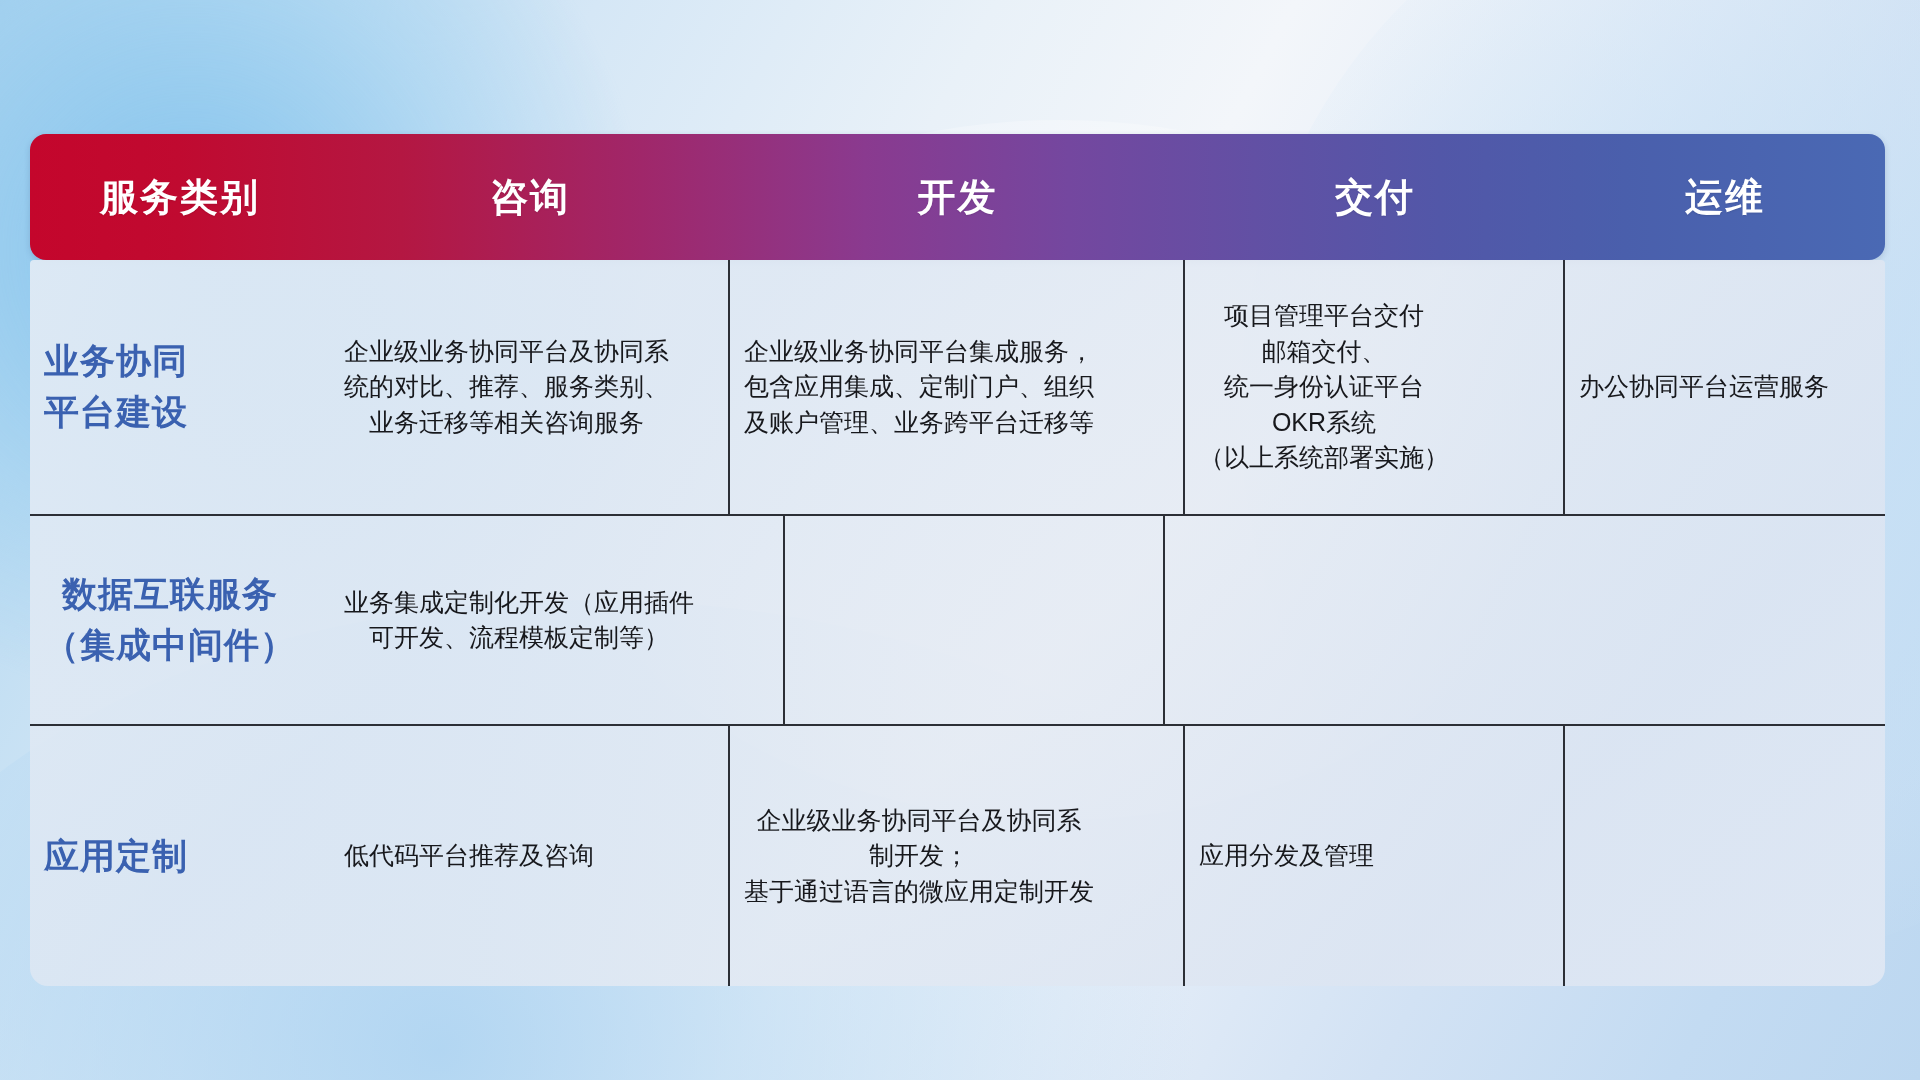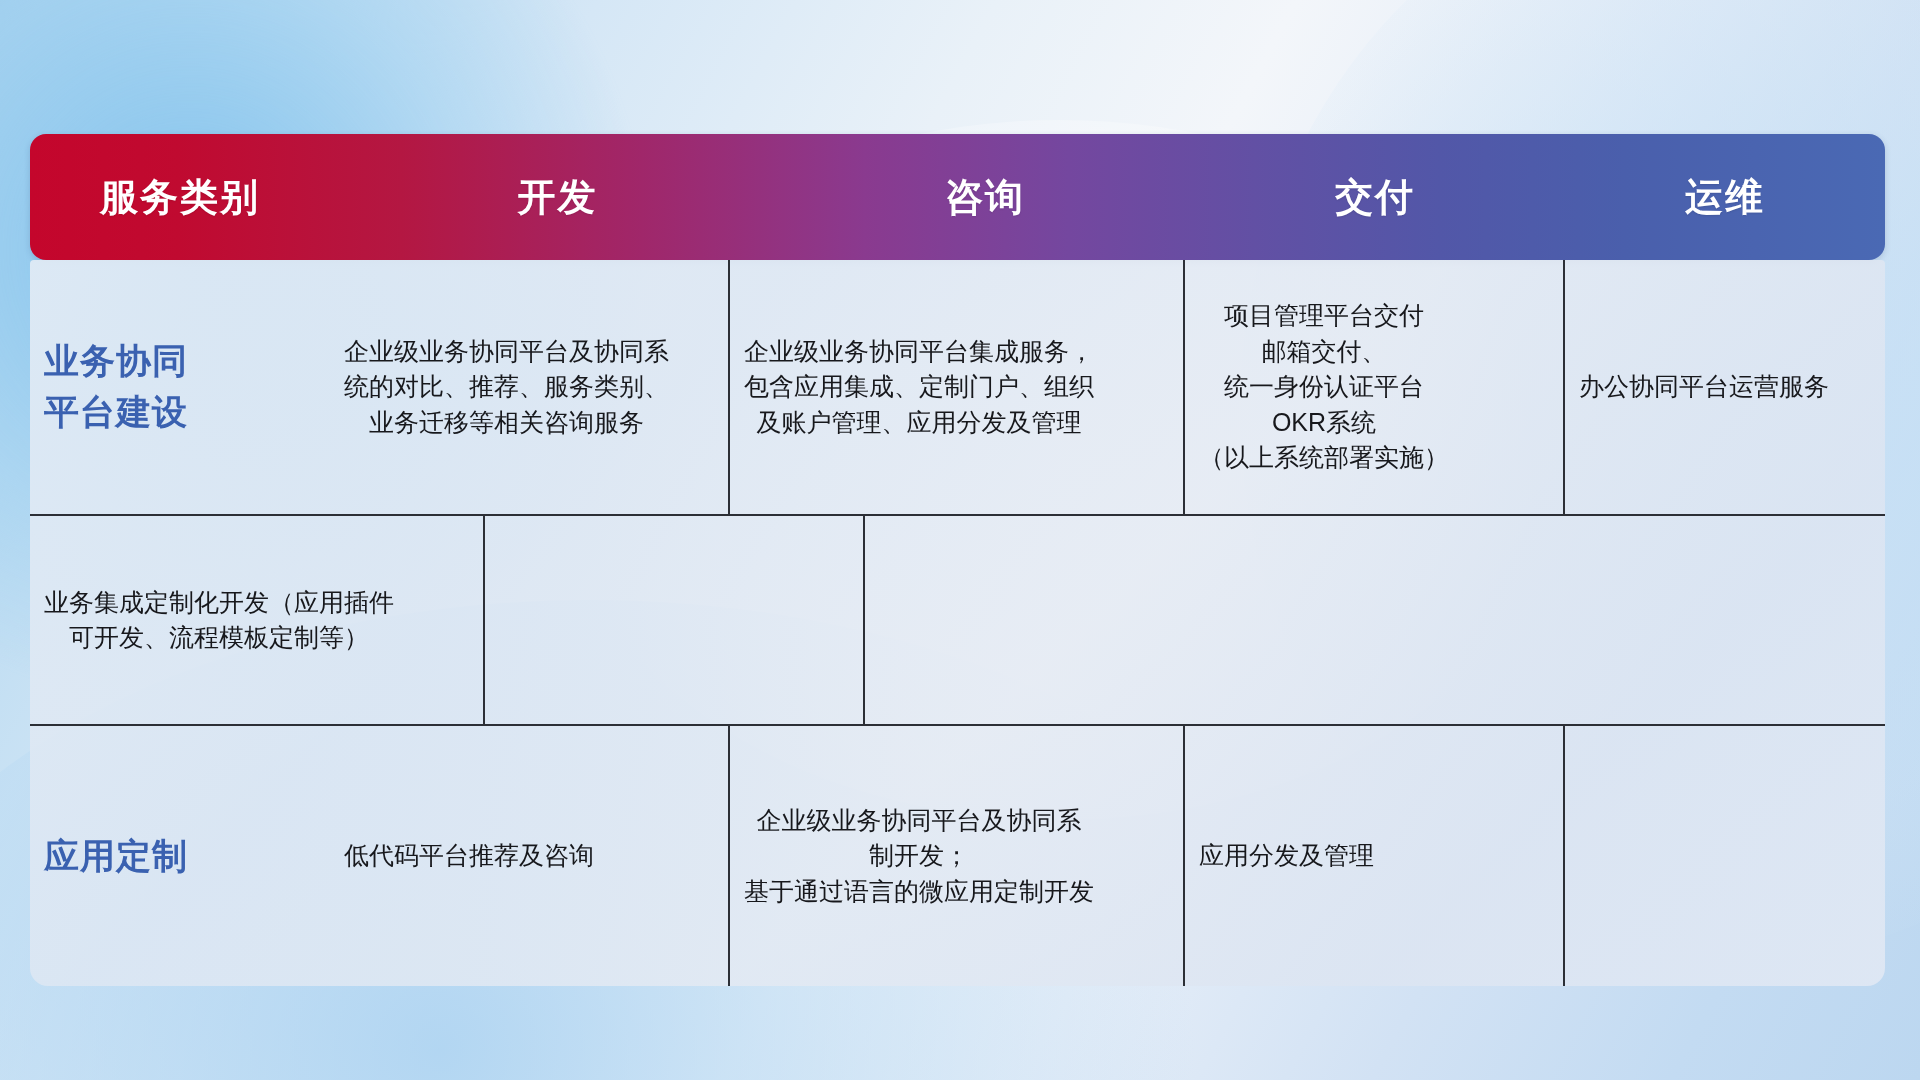--- a/index.html
+++ b/index.html
@@ -162,56 +162,60 @@
 <div id="bg-base"></div>
 <div id="bg-glow-left"></div>
 <div id="bg-glow-bottom"></div>
 <div id="bg-glow-right"></div>
 <div id="bg-glow-center"></div>
 
 <div id="table-wrap">
 
   <div id="table-header">
     <div class="th c0">服务类别</div>
+    <div class="th c1">咨询</div>
     <div class="th c2">开发</div>
-    <div class="th c1">咨询</div>
     <div class="th c3">交付</div>
     <div class="th c4">运维</div>
   </div>
 
   <div id="table-body">
 
     <div class="trow r0">
       <div class="td rowlabel c0">
           <span class="cell-text">业务协同
 平台建设</span>
         </div>
       <div class="td c1">
           <span class="cell-text">企业级业务协同平台及协同系
 统的对比、推荐、服务类别、
 业务迁移等相关咨询服务</span>
         </div>
       <div class="td c2">
           <span class="cell-text">企业级业务协同平台集成服务，
 包含应用集成、定制门户、组织
-及账户管理、应用分发及管理</span>
+及账户管理、业务跨平台迁移等</span>
         </div>
       <div class="td c3">
           <span class="cell-text">项目管理平台交付
 邮箱交付、
 统一身份认证平台
 OKR系统
 （以上系统部署实施）</span>
         </div>
       <div class="td c4">
           <span class="cell-text">办公协同平台运营服务</span>
         </div>
     </div>
 
     <div class="trow r1">
+      <div class="td rowlabel c0">
+          <span class="cell-text">数据互联服务
+（集成中间件）</span>
+        </div>
       <div class="td c2">
           <span class="cell-text">业务集成定制化开发（应用插件
 可开发、流程模板定制等）</span>
         </div>
       <div class="td c3">
           <span class="cell-text"></span>
         </div>
       <div class="td c4">
           <span class="cell-text"></span>
         </div>

